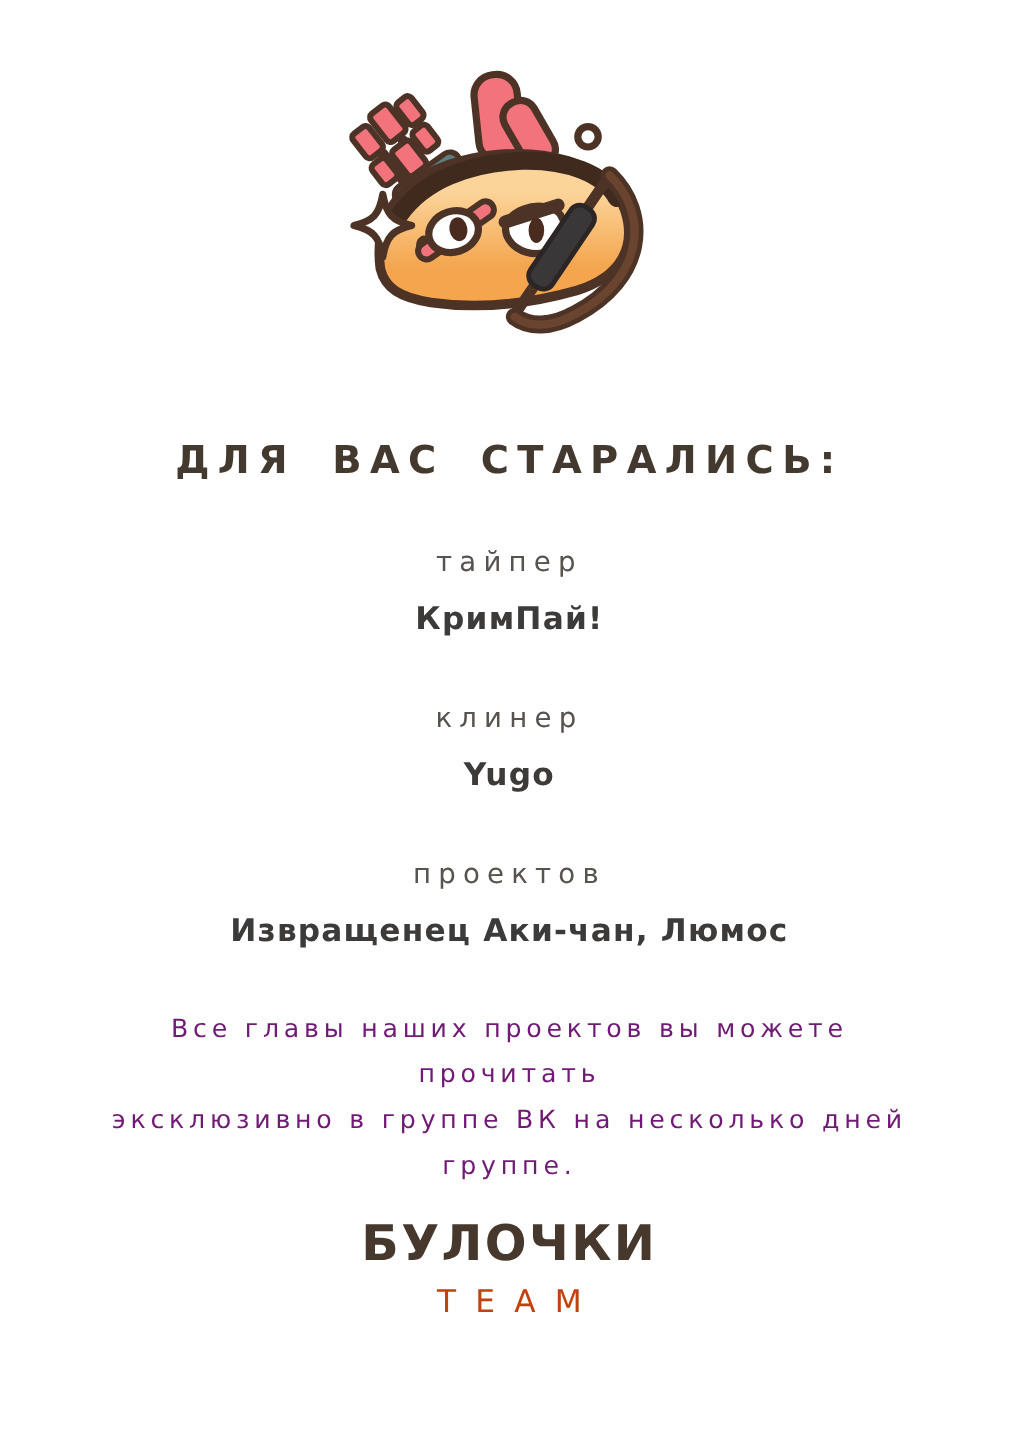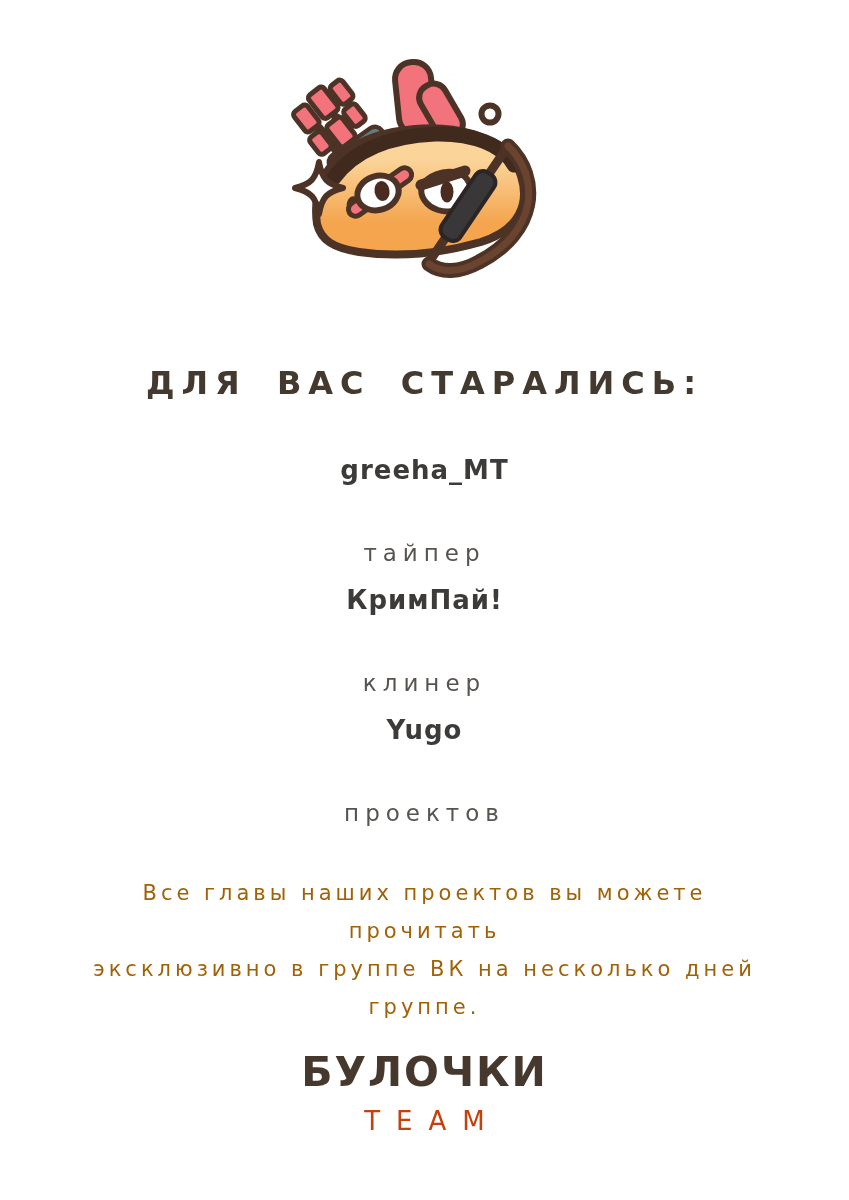--- a/index.html
+++ b/index.html
@@ -40,21 +40,21 @@
     font-size: 26px;
     font-weight: bold;
     letter-spacing: 1px;
     color: #3d3b39;
     line-height: 32px;
   }
   .note {
     margin-top: 46px;
     font-size: 21px;
     letter-spacing: 4px;
-    color: #a16207;
+    color: #701a75;
     line-height: 38px;
   }
   .team-name {
     margin-top: 22px;
     font-size: 41px;
     font-weight: bold;
     letter-spacing: 2px;
     color: #46382c;
   }
   .team-suffix {
@@ -153,35 +153,35 @@
         <ellipse class="pupil" cx="172" cy="140" rx="6.5" ry="10.5"></ellipse>
       </g>
 
       <rect class="grip" x="154" y="143" width="78" height="22" rx="9" transform="rotate(124 193 154)"></rect>
     </svg>
   </div>
 
   <div class="heading">ДЛЯ ВАС СТАРАЛИСЬ:</div>
 
   <div class="credit">
-    <div class="credit-name">greeha_MT</div>
   </div>
 
   <div class="credit">
     <div class="credit-role">тайпер</div>
     <div class="credit-name">КримПай!</div>
   </div>
 
   <div class="credit">
     <div class="credit-role">клинер</div>
     <div class="credit-name">Yugo</div>
   </div>
 
   <div class="credit">
     <div class="credit-role">проектов</div>
+    <div class="credit-name">Извращенец Аки-чан, Люмос</div>
   </div>
 
   <div class="note">
     <div>Все главы наших проектов вы можете прочитать</div>
     <div>эксклюзивно в группе ВК на несколько дней группе.</div>
   </div>
 
   <div class="team-name">БУЛОЧКИ</div>
   <div class="team-suffix">TEAM</div>
 

